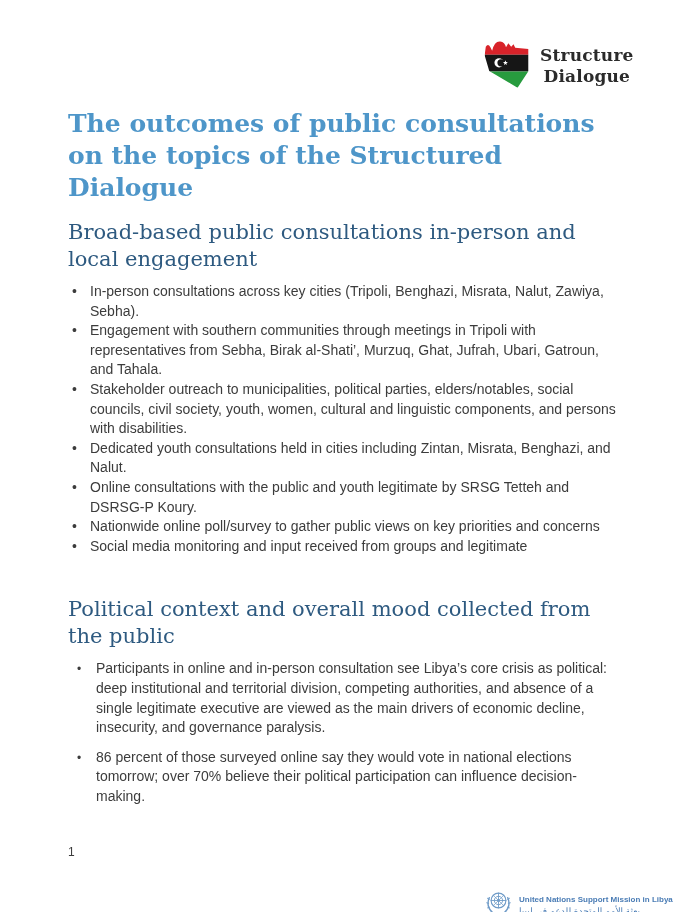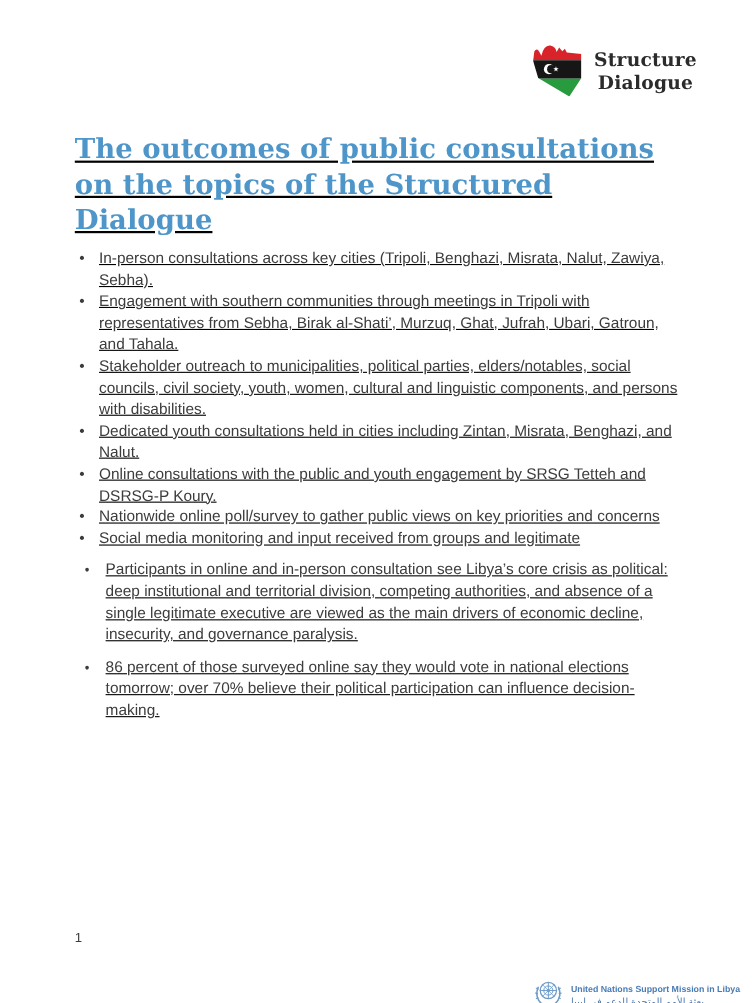--- a/index.html
+++ b/index.html
@@ -16,21 +16,21 @@
     display:flex;align-items:flex-start;
   }
   .logo-map{width:58px;height:52px;display:block;}
   .logo-text{
     margin-left:5px;padding-top:7px;
     font-family:"DejaVu Serif", serif;
     font-weight:bold;font-size:17px;line-height:21px;
     color:#2b2b2b;letter-spacing:0.2px;text-align:center;
   }
   
-  .content{position:absolute;left:68px;top:16px;width:554px;text-decoration:underline;}
+  .content{position:absolute;left:68px;top:4px;width:554px;}
   .doc-title{
     margin:104px 0 0 0;
     font-family:"DejaVu Serif", serif;
     font-weight:bold;
     font-size:25px;line-height:32px;
     color:#4e96c9;
   }
   .section-heading{
     margin:15px 0 0 0;
     font-family:"DejaVu Serif", serif;
@@ -106,31 +106,33 @@
     <div class="logo-text">
       <div>Structure</div>
       <div>Dialogue</div>
     </div>
   </div>
 
   <div class="content">
 
     <h1 class="doc-title">The outcomes of public consultations on the topics of the Structured Dialogue</h1>
 
+    <h2 class="section-heading">Broad-based public consultations in-person and local engagement</h2>
 
     <ul class="bullets">
       <li>In-person consultations across key cities (Tripoli, Benghazi, Misrata, Nalut, Zawiya, Sebha).</li>
       <li>Engagement with southern communities through meetings in Tripoli with representatives from Sebha, Birak al-Shati’, Murzuq, Ghat, Jufrah, Ubari, Gatroun, and Tahala.</li>
       <li>Stakeholder outreach to municipalities, political parties, elders/notables, social councils, civil society, youth, women, cultural and linguistic components, and persons with disabilities.</li>
       <li>Dedicated youth consultations held in cities including Zintan, Misrata, Benghazi, and Nalut.</li>
-      <li>Online consultations with the public and youth engagement by SRSG Tetteh and DSRSG-P Koury.</li>
+      <li>Online consultations with the public and youth legitimate by SRSG Tetteh and DSRSG-P Koury.</li>
       <li>Nationwide online poll/survey to gather public views on key priorities and concerns</li>
       <li>Social media monitoring and input received from groups and legitimate</li>
     </ul>
 
+    <h2 class="section-heading second">Political context and overall mood collected from the public</h2>
 
     <ul class="bullets spaced">
       <li>Participants in online and in-person consultation see Libya’s core crisis as political: deep institutional and territorial division, competing authorities, and absence of a single legitimate executive are viewed as the main drivers of economic decline, insecurity, and governance paralysis.</li>
       <li>86 percent of those surveyed online say they would vote in national elections tomorrow; over 70% believe their political participation can influence decision-making.</li>
     </ul>
 
   </div>
 
   <div class="page-number">1</div>
 

